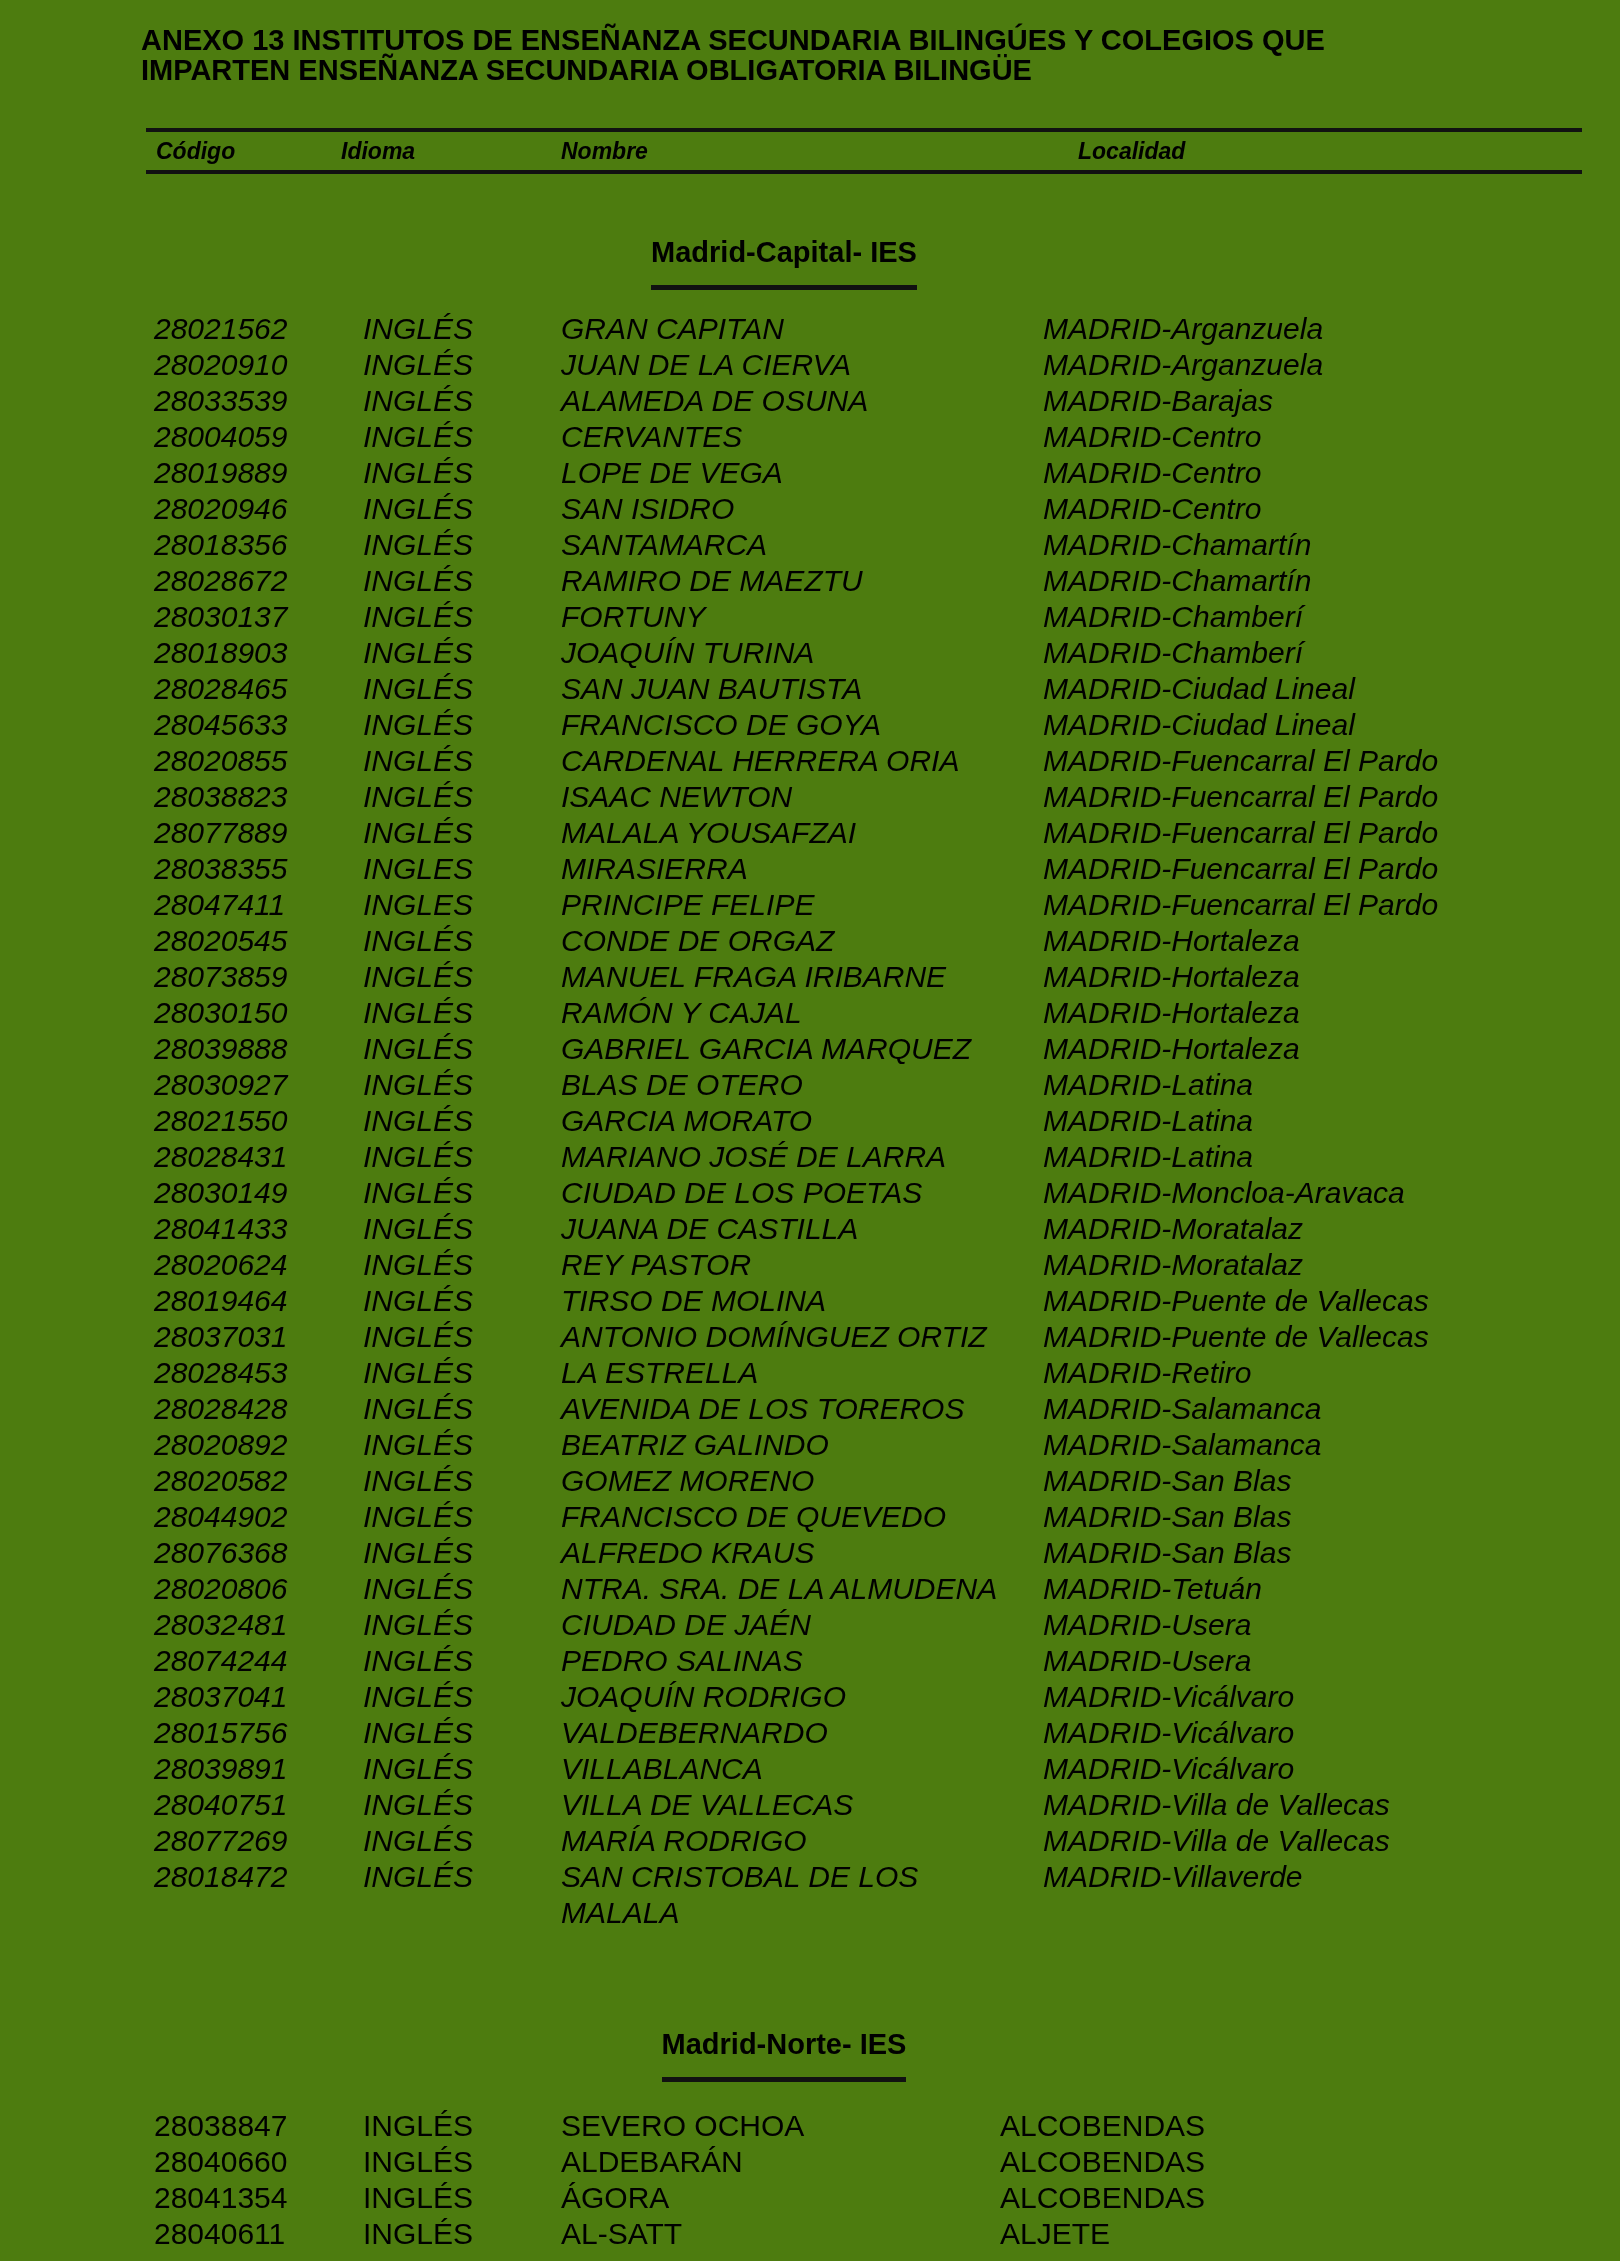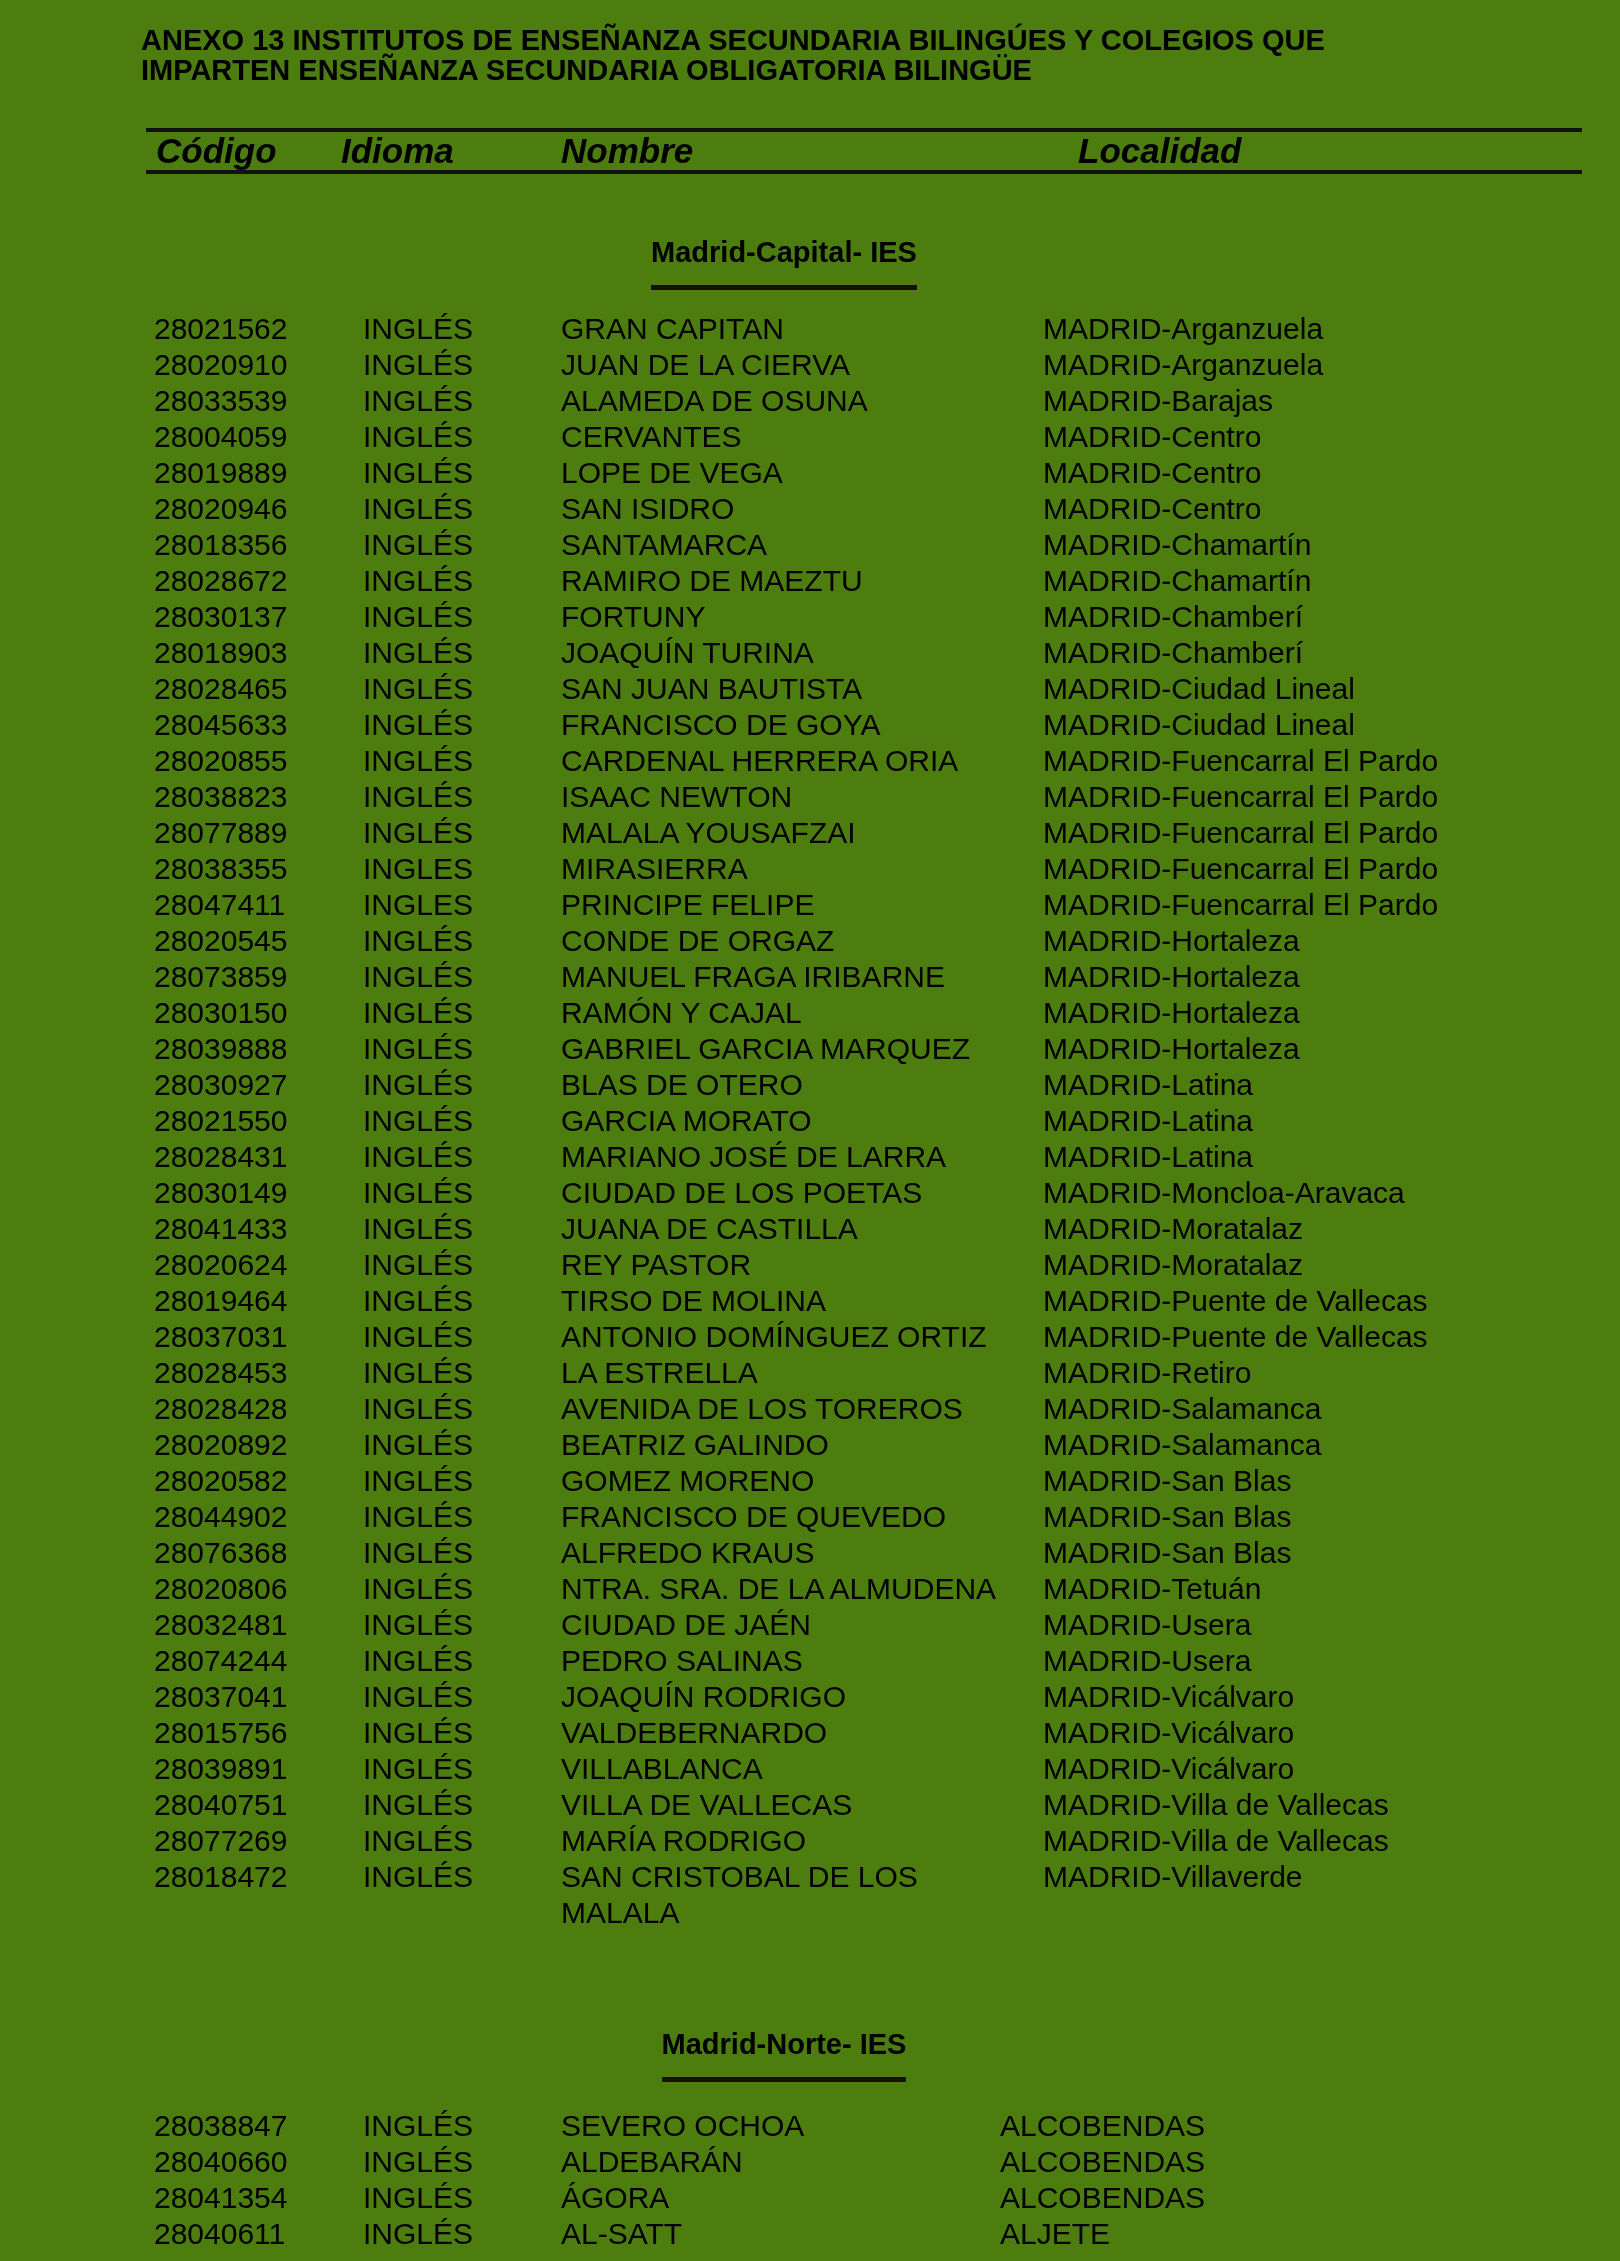--- a/index.html
+++ b/index.html
@@ -33,21 +33,21 @@
     top: 128px;
     width: 1436px;
     height: 38px;
     border-top: 4.3px solid #111111;
     border-bottom: 4.3px solid #111111;
   }
   .th {
     position: absolute;
     top: 0;
     line-height: 38px;
-    font-size: 35px;
+    font-size: 23px;
     font-weight: bold;
     font-style: italic;
     white-space: nowrap;
   }
   .th-code    { left: 10px; }
   .th-idioma  { left: 195px; }
   .th-nombre  { left: 415px; }
   .th-loc     { left: 932px; }
 
   .section { position: absolute; left: 0; width: 1621px; }
@@ -77,21 +77,21 @@
     position: absolute;
     top: 0;
     white-space: nowrap;
   }
   .c-code   { left: 154px; }
   .c-idioma { left: 363px; }
   .c-nombre { left: 547px; white-space: pre-line; width: 490px; margin-left: 14px; }
   .c-loc    { left: 1043px; }
 
   .section--capital .section-title-wrap { top: 238px; }
-  .section--capital .rows { top: 311px; }
+  .section--capital .rows { top: 311px; font-style: italic; }
 
   .section--norte .section-title-wrap { top: 2030px; }
   .section--norte .rows { top: 2108px; }
   .section--norte .c-loc { left: 1000px; }
 </style>
 </head>
 <body>
 
 <div class="page">
   <div class="doc-title">

